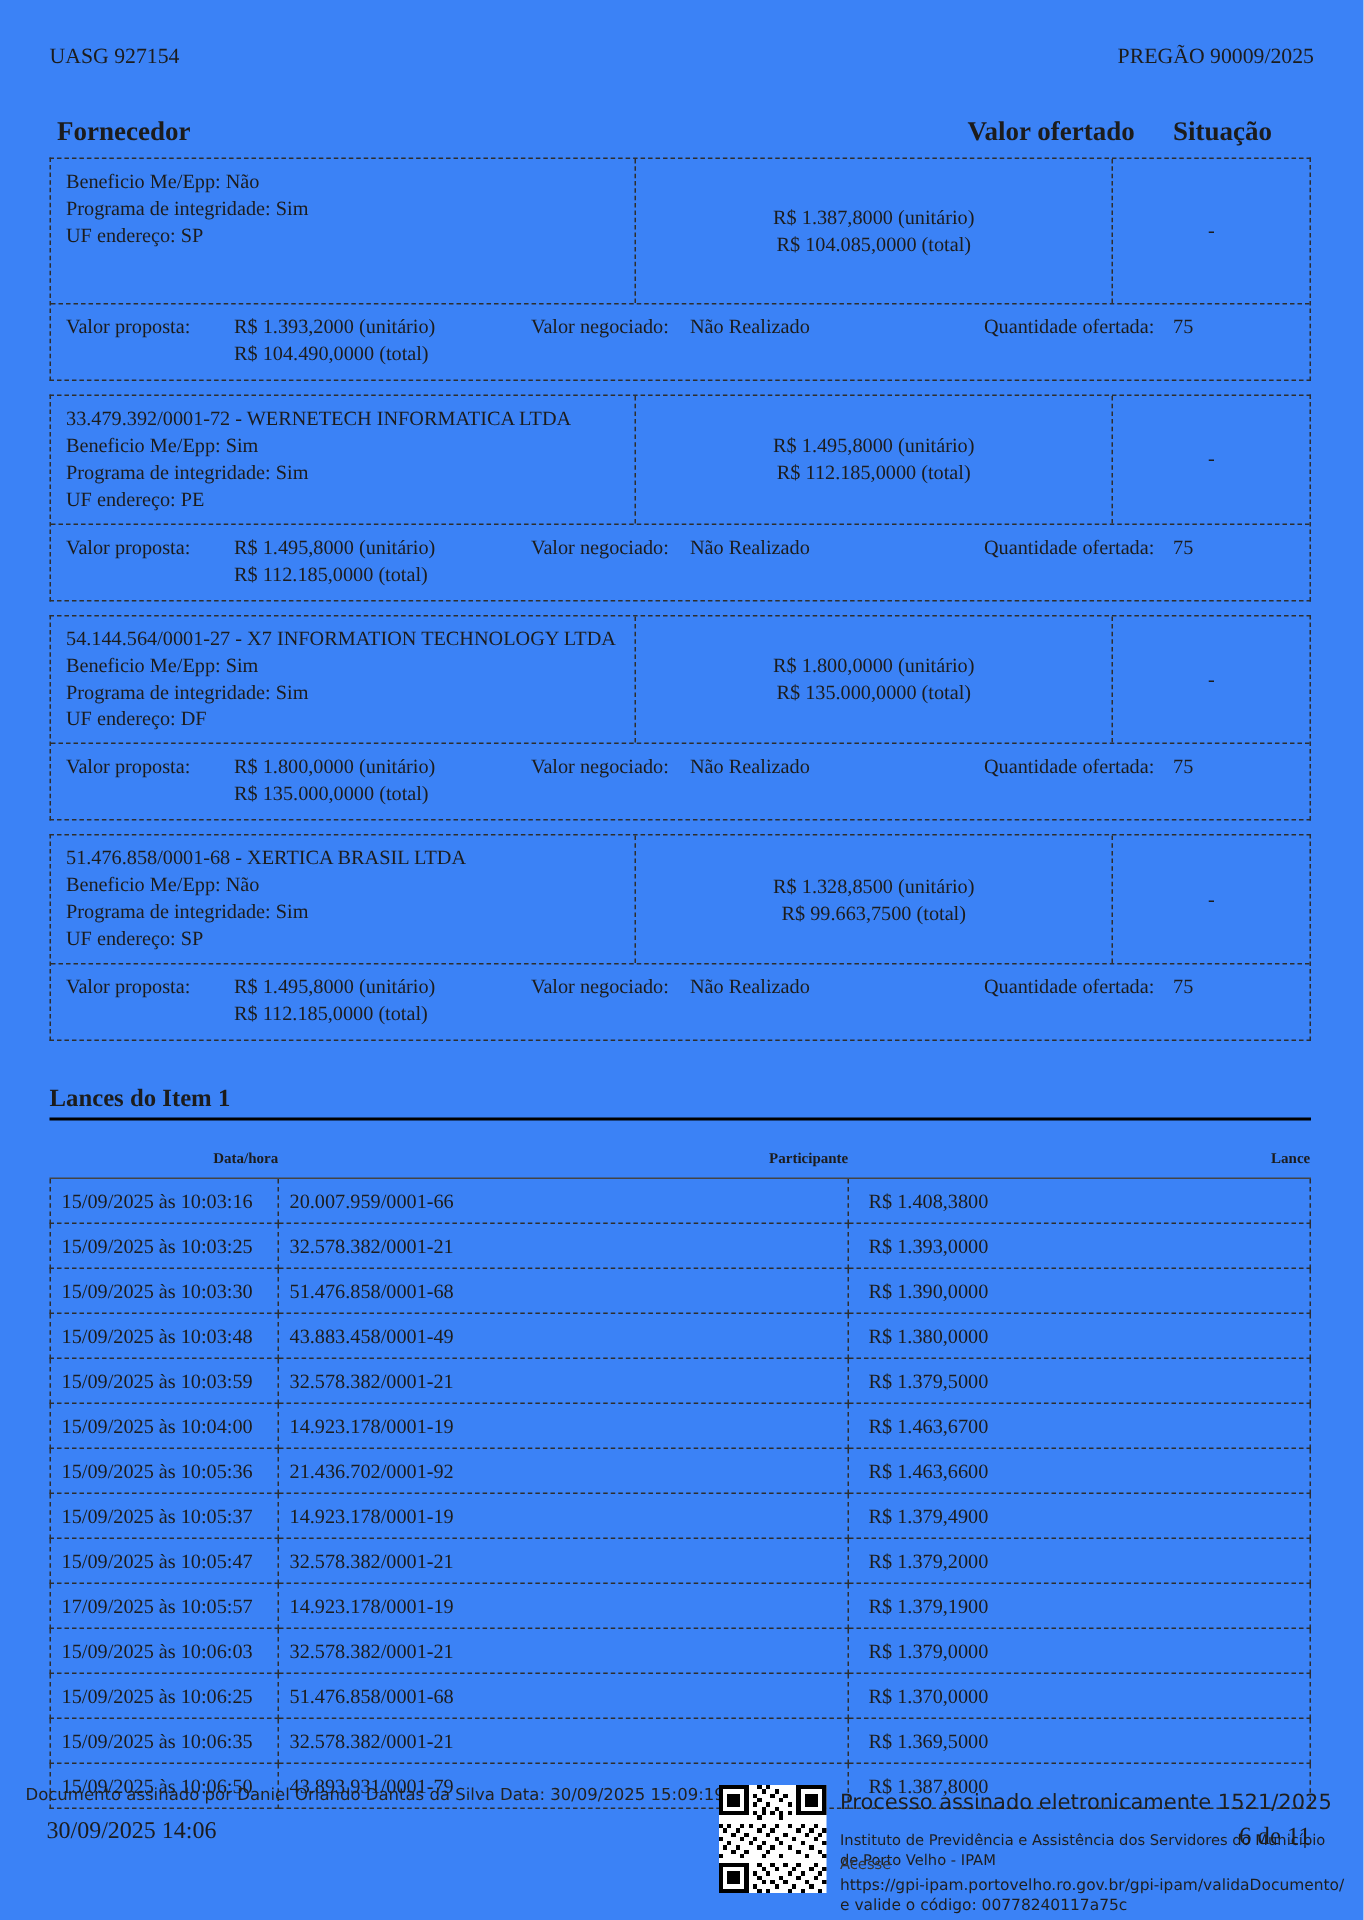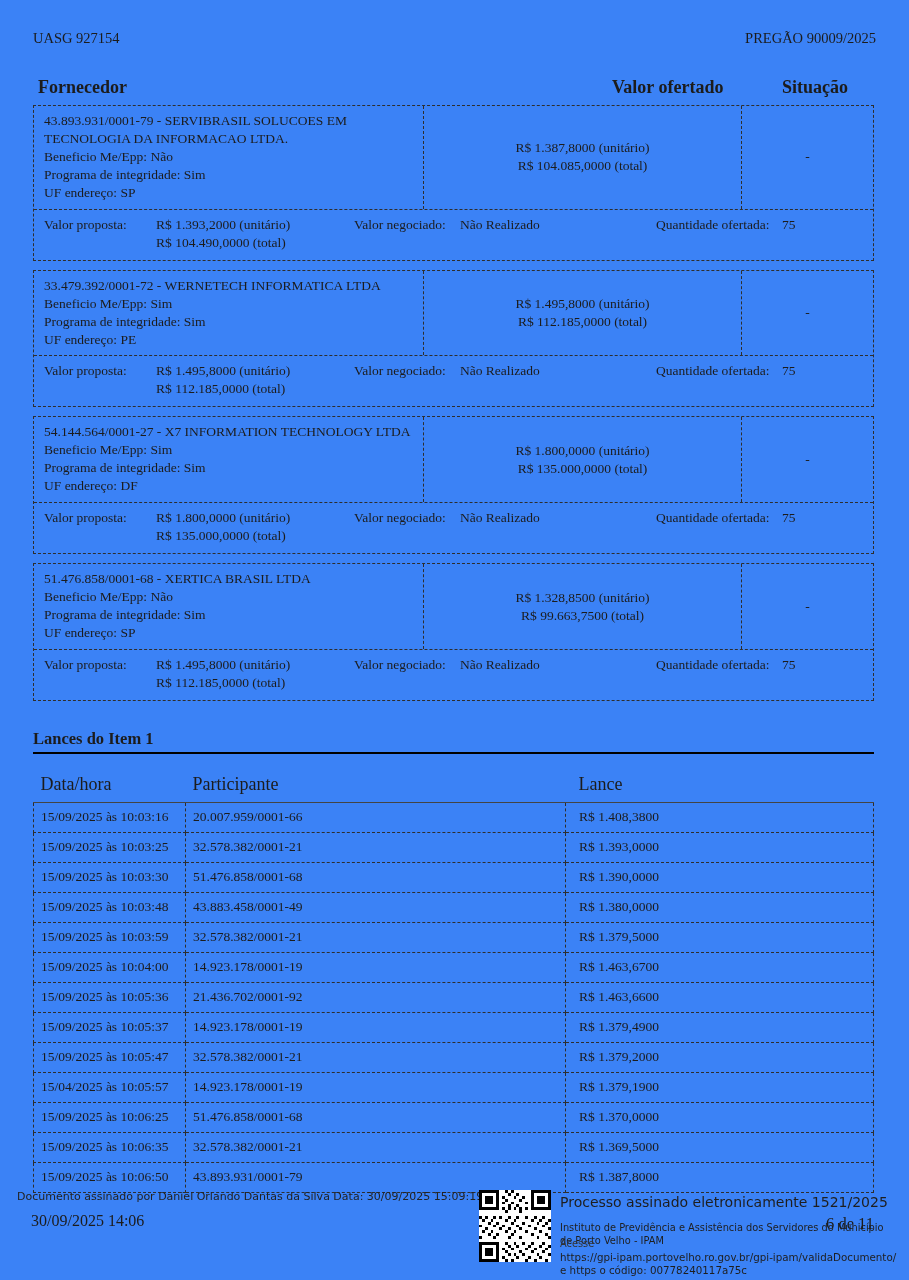--- a/index.html
+++ b/index.html
@@ -10,21 +10,21 @@
     font-family:"Liberation Serif", serif; color:#1c1c1c; overflow:hidden;
   }
   
   .page-header {
     position:absolute; top:30px; left:33px; right:33px;
     display:flex; justify-content:space-between; font-size:14.5px;
   }
   
   .col-head { position:absolute; top:77px; font-weight:bold; font-size:18px; }
   .ch-fornecedor { left:38px; }
-  .ch-valor { left:612px; }
+  .ch-valor { left:645px; }
   .ch-situacao { left:782px; }
   
   .main-col { position:absolute; top:105px; left:33px; width:841px; }
   
   .supplier-block { border:1.5px dashed #2e2e2e; margin-bottom:9px; font-size:13.5px; line-height:1.33; }
   .sb-top { display:flex; }
   .sb-info { width:390px; border-right:1.5px dashed #2e2e2e; padding:6px 10px 7px; }
   .sb-valor {
     width:318px; border-right:1.5px dashed #2e2e2e;
     display:flex; flex-direction:column; justify-content:center; align-items:center;
@@ -40,21 +40,21 @@
   .vn-value { width:196px; }
   .qo-label { width:126px; }
   .qo-value { flex:1; }
   
   .lances-title {
     margin-top:28px; font-size:16.5px; font-weight:bold;
     border-bottom:2.5px solid #000; padding-bottom:3px;
   }
   table.lances { margin-top:20px; width:841px; border-collapse:collapse; }
   table.lances th {
-    text-align:left; font-weight:normal; font-size:18px;
+    text-align:right; font-weight:bold; font-size:10px;
     border-bottom:1.5px solid #444; padding:0 0 7px 7px;
   }
   table.lances th.c3 { padding-left:13px; }
   table.lances col.c1 { width:152px; }
   table.lances col.c2 { width:380px; }
   table.lances td {
     border:1.5px dashed #2e2e2e; height:30px; font-size:13.5px;
     padding:0 0 0 7px; vertical-align:middle;
   }
   table.lances td.c3 { padding-left:13px; }
@@ -89,21 +89,20 @@
 
   <span class="col-head ch-fornecedor">Fornecedor</span>
   <span class="col-head ch-valor">Valor ofertado</span>
   <span class="col-head ch-situacao">Situação</span>
 
   <div class="main-col">
 
     <div class="supplier-block first">
       <div class="sb-top">
         <div class="sb-info">
-          <div>43.893.931/0001-79 - SERVIBRASIL SOLUCOES EM TECNOLOGIA DA INFORMACAO LTDA.</div>
           <div>Beneficio Me/Epp: Não</div>
           <div>Programa de integridade: Sim</div>
           <div>UF endereço: SP</div>
         </div>
         <div class="sb-valor">
           <div>R$ 1.387,8000 (unitário)</div>
           <div>R$ 104.085,0000 (total)</div>
         </div>
         <div class="sb-sit">-</div>
       </div>
@@ -256,23 +255,28 @@
           <td>15/09/2025 às 10:05:37</td>
           <td>14.923.178/0001-19</td>
           <td class="c3">R$ 1.379,4900</td>
         </tr>
         <tr>
           <td>15/09/2025 às 10:05:47</td>
           <td>32.578.382/0001-21</td>
           <td class="c3">R$ 1.379,2000</td>
         </tr>
         <tr>
-          <td>15/04/2025 às 10:05:57</td>
+          <td>17/09/2025 às 10:05:57</td>
           <td>14.923.178/0001-19</td>
           <td class="c3">R$ 1.379,1900</td>
+        </tr>
+        <tr>
+          <td>15/09/2025 às 10:06:03</td>
+          <td>32.578.382/0001-21</td>
+          <td class="c3">R$ 1.379,0000</td>
         </tr>
         <tr>
           <td>15/09/2025 às 10:06:25</td>
           <td>51.476.858/0001-68</td>
           <td class="c3">R$ 1.370,0000</td>
         </tr>
         <tr>
           <td>15/09/2025 às 10:06:35</td>
           <td>32.578.382/0001-21</td>
           <td class="c3">R$ 1.369,5000</td>
@@ -306,18 +310,18 @@
   </svg>
 
   <div class="proc-block">
     <div class="proc-title">Processo assinado eletronicamente 1521/2025</div>
     <div class="proc-inst">Instituto de Previdência e Assistência dos Servidores do Município</div>
     <div class="proc-line3">
       <span class="proc-acesse">Acesse</span>
       <span>de Porto Velho - IPAM</span>
     </div>
     <div class="proc-url">https://gpi-ipam.portovelho.ro.gov.br/gpi-ipam/validaDocumento/</div>
-    <div class="proc-cod">e https o código: 00778240117a75c</div>
+    <div class="proc-cod">e valide o código: 00778240117a75c</div>
   </div>
 
   <div class="page-num">6 de 11</div>
 
 </div>
 
 </body></html>

